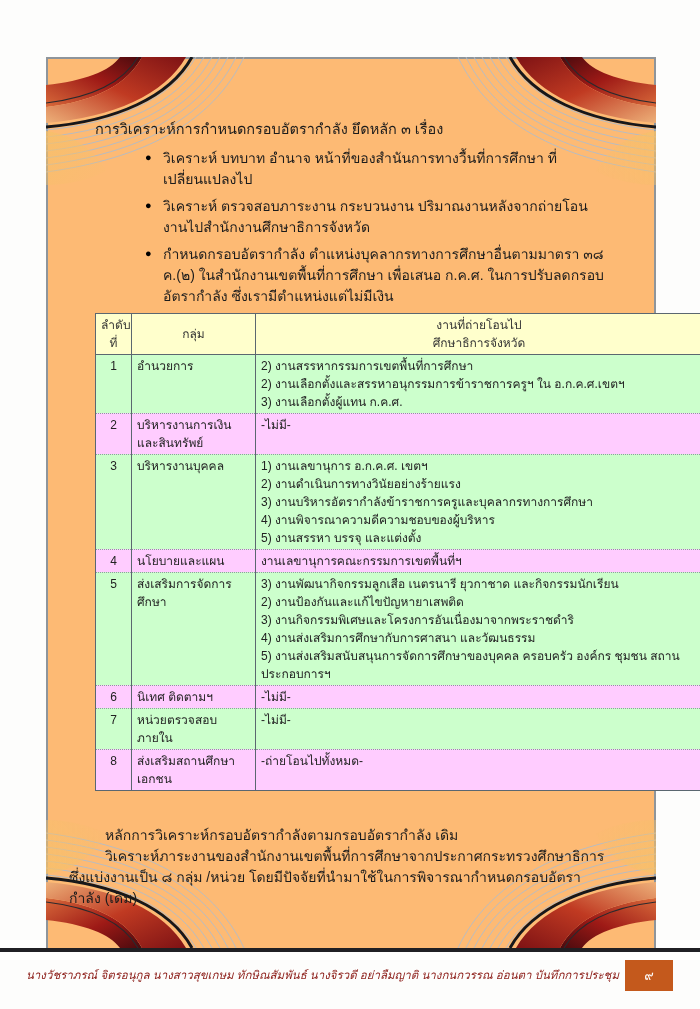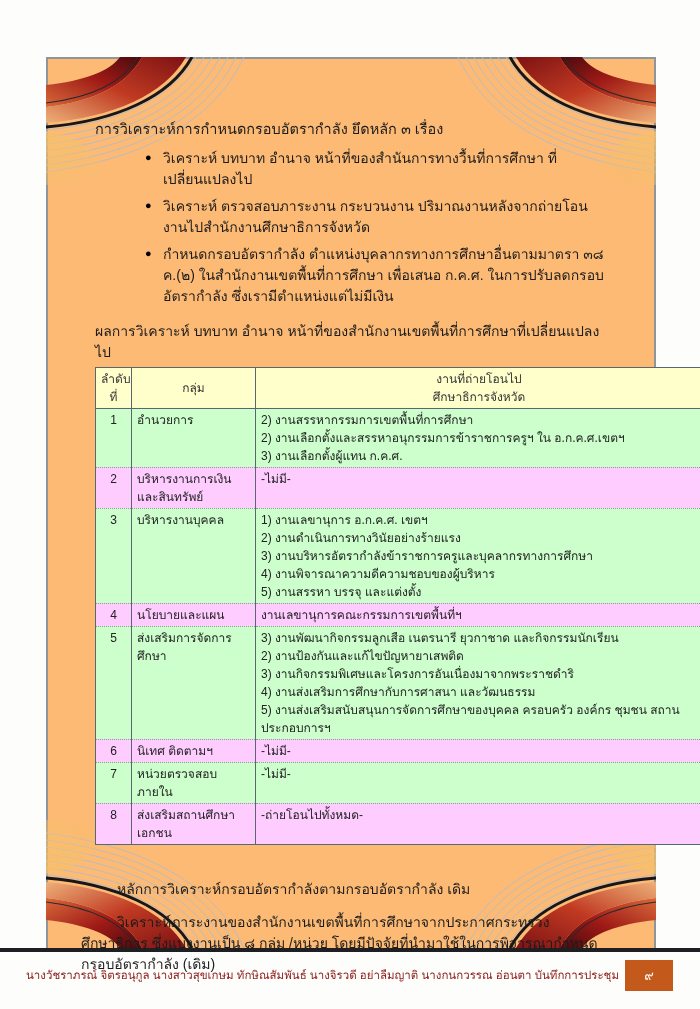--- a/index.html
+++ b/index.html
@@ -60,25 +60,25 @@
     border-top:1px solid #5b6770; border-bottom:1px solid #5b6770;
     color:#333;
   }
   table.transfer tbody tr { border-bottom:1px dotted #8f9aa0; }
   table.transfer tbody tr:last-child { border-bottom:1px solid #5b6770; }
   table.transfer td.num { text-align:center; }
   tr.row-green td { background:var(--row-green,#ccffcc); }
   tr.row-pink  td { background:var(--row-pink,#ffccff); }
 
   .closing { margin-top:34px; }
-  .closing p { text-indent:36px; margin:12px; }
+  .closing p { text-indent:36px; margin:0; }
 
   .footer-names {
     position:absolute; left:26px; top:966px;
-    font-size:11.5px; color:var(--footer-text,#8c1d18); white-space:nowrap;
+    font-size:11.5px; color:var(--footer-text,#8c1d18); white-space:nowrap;font-style:italic;
   }
   .page-badge {
     position:absolute; left:625px; top:960px; width:48px; height:31px;
     background:var(--badge-orange,#c4591c); color:#ffffff;
     display:flex; align-items:center; justify-content:center;
     font-size:13px;
   }
   .defs-holder { position:absolute; width:0; height:0; overflow:hidden; }
 </style>
 </head>
@@ -190,21 +190,20 @@
         <li>
           <span class="dot">●</span>
           <span>วิเคราะห์ ตรวจสอบภาระงาน กระบวนงาน ปริมาณงานหลังจากถ่ายโอนงานไปสำนักงานศึกษาธิการจังหวัด</span>
         </li>
         <li>
           <span class="dot">●</span>
           <span>กำหนดกรอบอัตรากำลัง ตำแหน่งบุคลากรทางการศึกษาอื่นตามมาตรา ๓๘ ค.(๒) ในสำนักงานเขตพื้นที่การศึกษา เพื่อเสนอ ก.ค.ศ. ในการปรับลดกรอบอัตรากำลัง ซึ่งเรามีตำแหน่งแต่ไม่มีเงิน</span>
         </li>
       </ul>
 
-      <div class="table-caption">ผลการวิเคราะห์ บทบาท อำนาจ หน้าที่ของสำนักงานเขตพื้นที่การศึกษาที่เปลี่ยนแปลงไป</div>
 
       <table class="transfer">
         <colgroup>
           <col class="c-no">
             <col class="c-group">
             <col class="c-items">
         </colgroup>
         <thead>
           <tr>
             <th>

